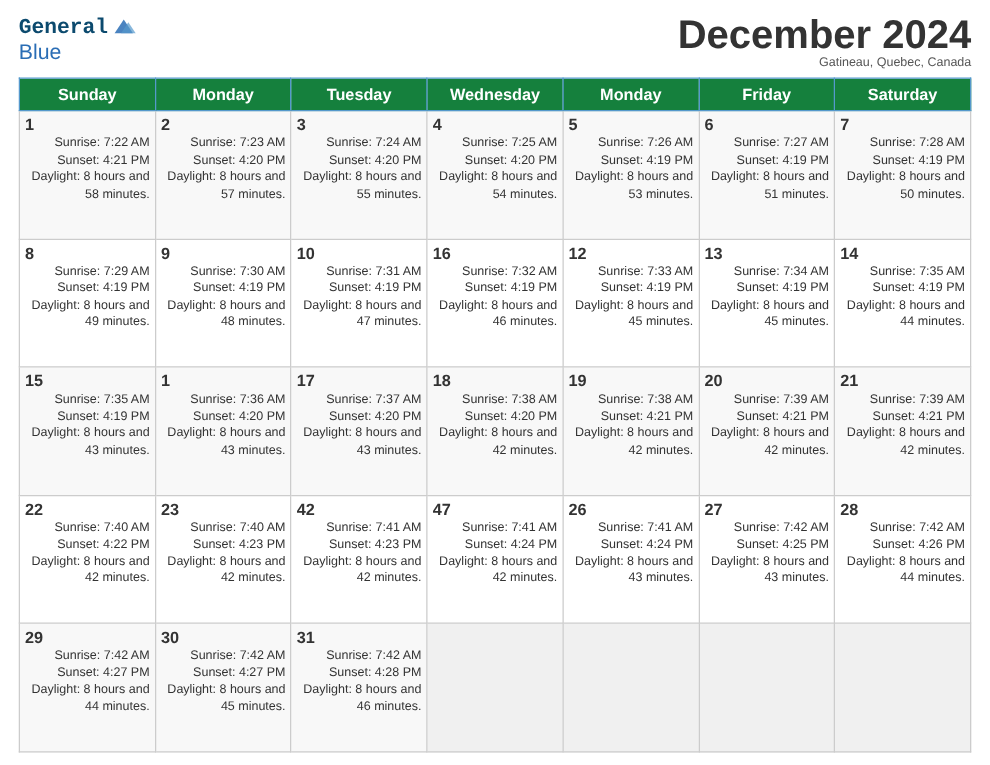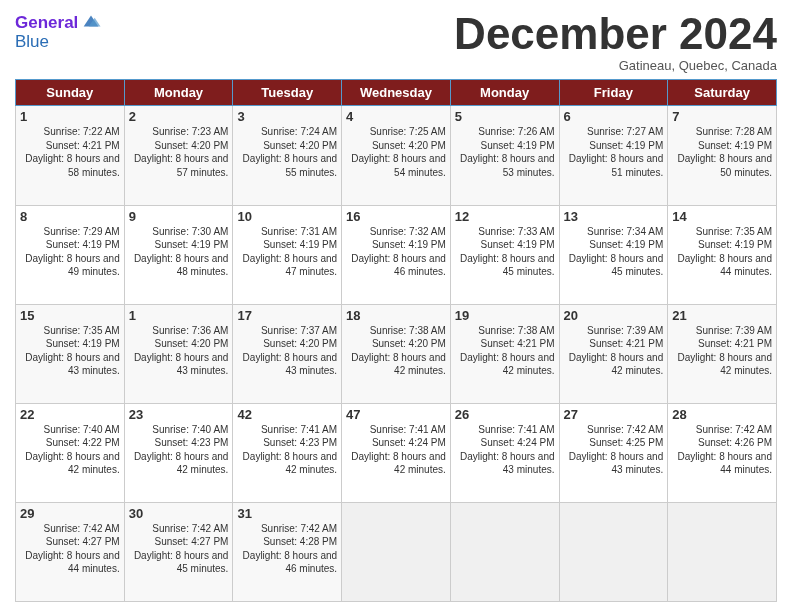--- a/index.html
+++ b/index.html
@@ -29,54 +29,55 @@
       margin-top: 4px;
     }
     .logo-text {
       display: flex;
       flex-direction: column;
       line-height: 1.1;
     }
     .logo-general {
       font-size: 17px;
       font-weight: bold;
-      color: #6d28d9;
+      color: #0c4a6e;
+      font-family: Liberation Mono, monospace;
     }
     .logo-blue {
       font-size: 17px;
       font-weight: normal;
       color: #2a6db5;
     }
     .logo-icon {
       width: 22px;
       height: 22px;
       margin-left: 2px;
       margin-top: -4px;
     }
     .title-block {
       text-align: right;
     }
     .main-title {
-      font-size: 44px;
+      font-size: 32px;
       font-weight: bold;
       color: #333;
       line-height: 1.1;
     }
     .subtitle {
-      font-size: 13px;
+      font-size: 10px;
       color: #555;
     }
     .calendar {
       flex: 1;
       border-collapse: collapse;
       width: 100%;
       table-layout: fixed;
     }
     .calendar thead tr th {
-      background-color: #7f1d1d;
+      background-color: #15803d;
       color: #fff;
       font-size: 13px;
       font-weight: bold;
       padding: 5px 4px;
       border: 1px solid #5599cc;
       text-align: center;
     }
     .calendar tbody tr td {
       border: 1px solid #ccc;
       vertical-align: top;

